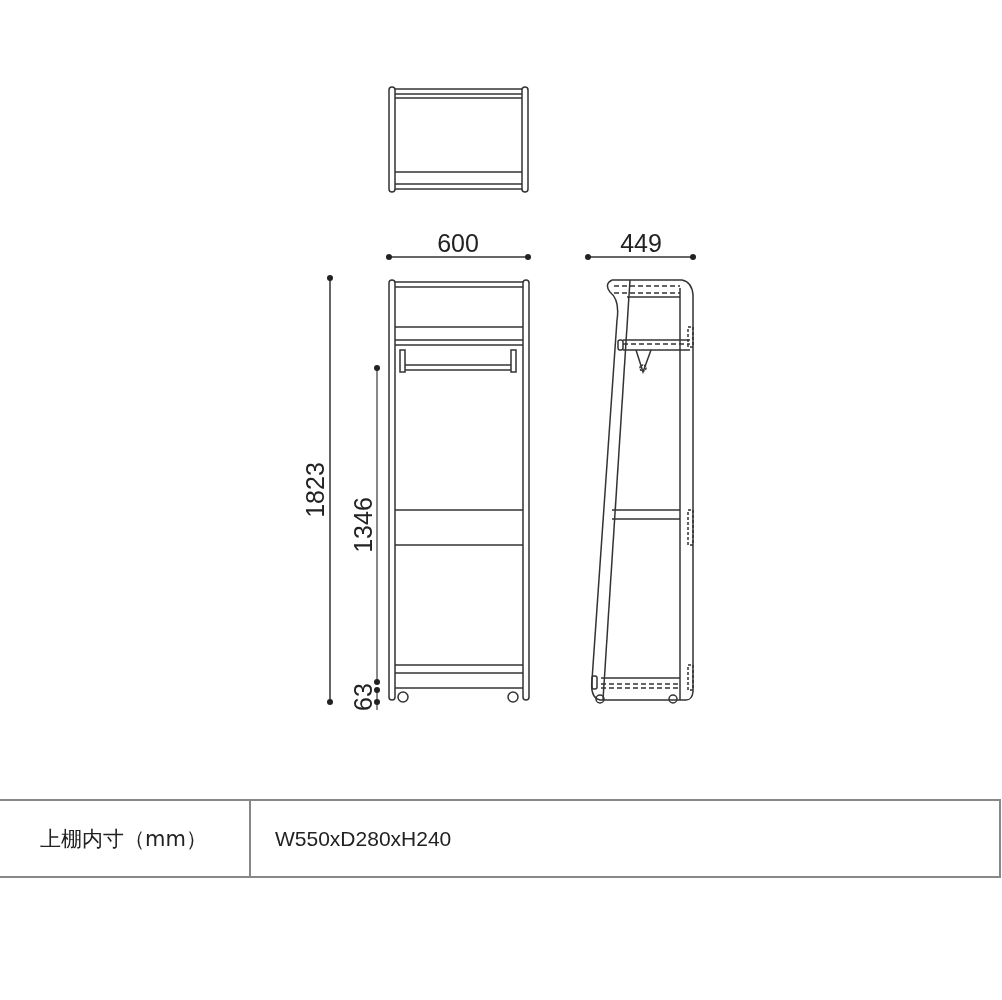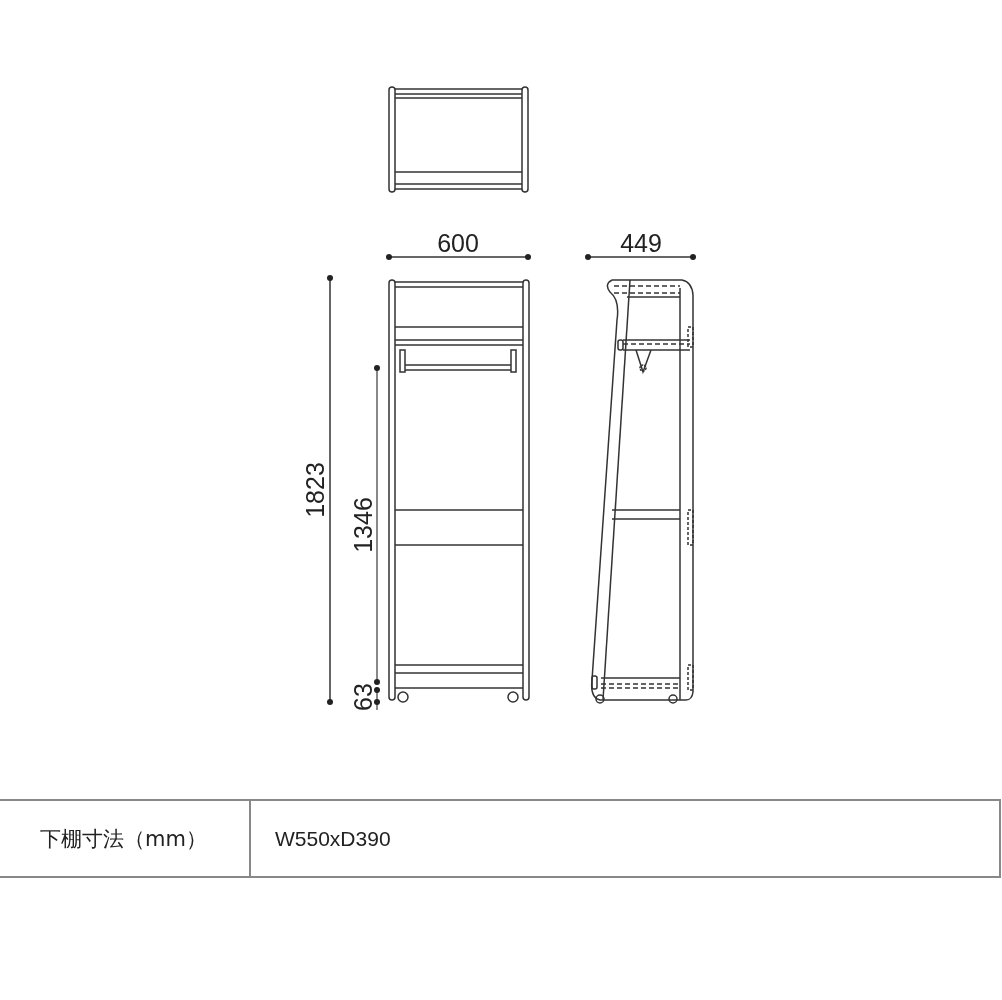--- a/index.html
+++ b/index.html
@@ -120,17 +120,17 @@
     <rect x="688" y="665" width="5" height="25" stroke-dasharray="3,2"></rect>
 
     <circle cx="600" cy="699" r="4"></circle>
     <circle cx="673" cy="699" r="4"></circle>
   </g>
 </svg>
 
 <table class="spec">
   <tbody>
     <tr>
-      <td class="label">下棚寸法（mm）</td>
-      <td class="value">W550xD390</td>
+      <td class="label">上棚内寸（mm）</td>
+      <td class="value">W550xD280xH240</td>
     </tr>
   </tbody>
 </table>
 
 </body></html>

